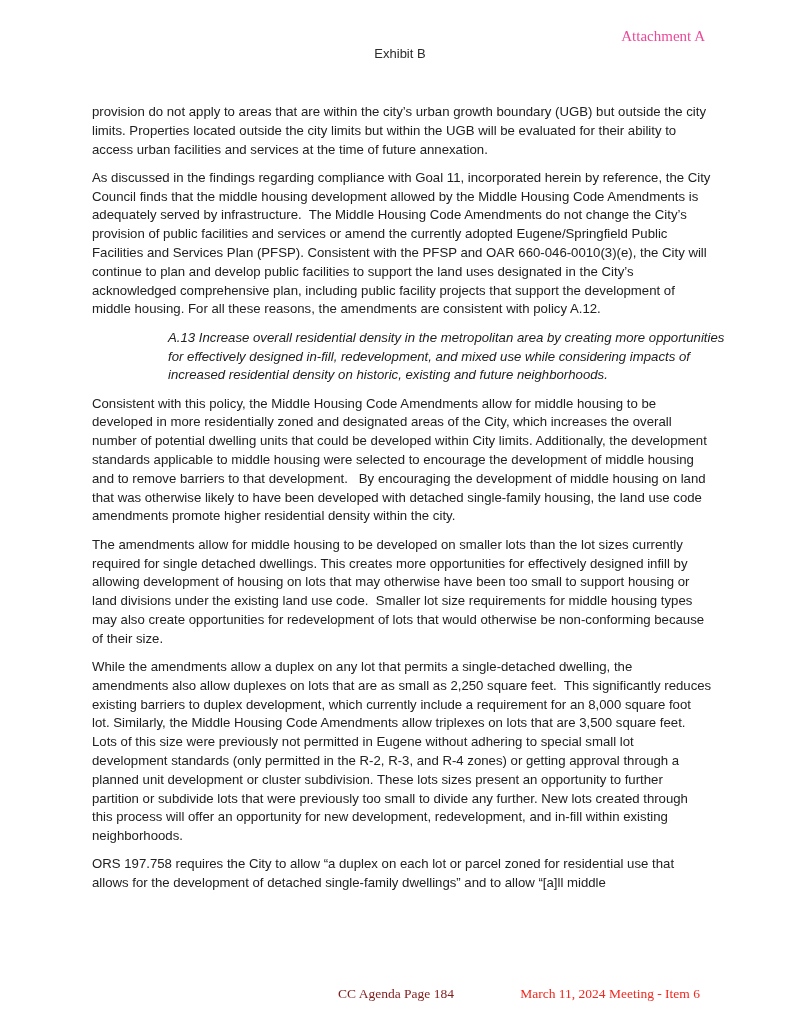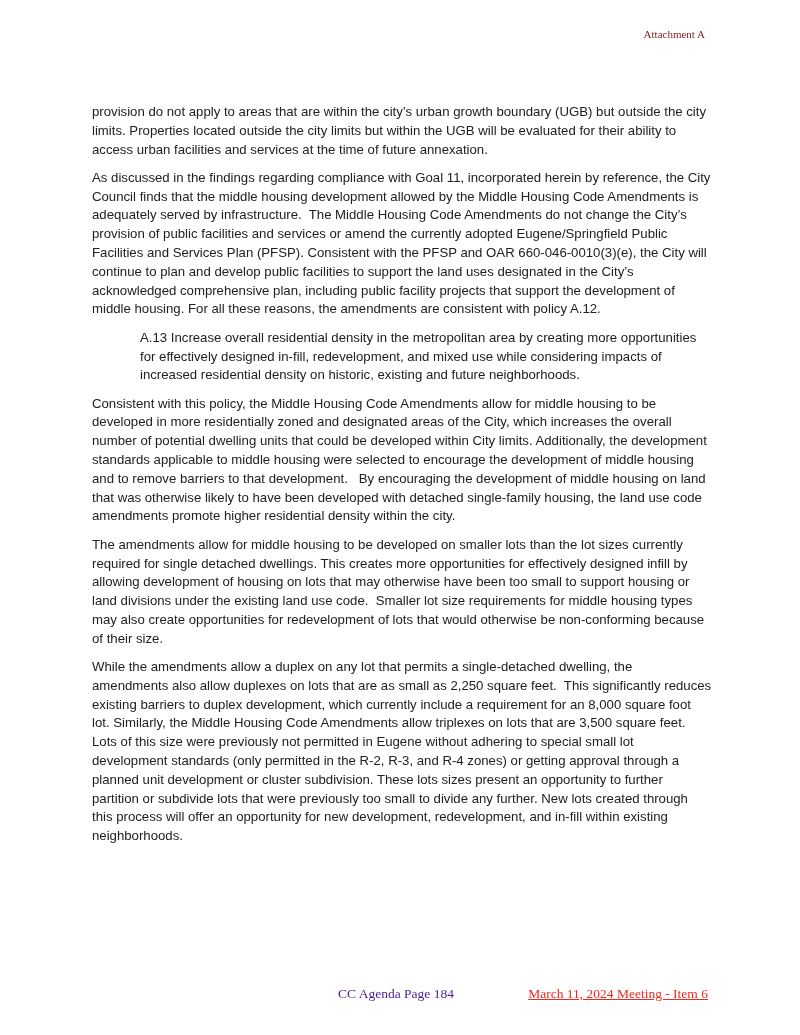--- a/index.html
+++ b/index.html
@@ -10,22 +10,22 @@
     background: #ffffff;
     overflow: hidden;
     font-family: "Liberation Sans", sans-serif;
     color: #212121;
   }
   .attachment-label {
     position: absolute;
     top: 28px;
     right: 95px;
     font-family: "Liberation Serif", serif;
-    font-size: 11px;
-    color: #7f1d1d;
+    font-size: 15px;
+    color: #ec4899;
   }
   .exhibit-label {
     position: absolute;
     top: 46px;
     left: 0;
     right: 0;
     text-align: center;
     font-size: 13px;
     color: #2b2b2b;
   }
@@ -36,21 +36,22 @@
     width: 620px;
   }
   .body-text p {
     margin: 0 0 9.5px 0;
     font-size: 13.2px;
     line-height: 18.8px;
     white-space: pre-wrap;
     color: #212121;
   }
   .body-text p.quote {
-    margin-left: 48px;
+    font-style: italic;
+    margin-left: 76px;
     width: 560px;
   }
   .footer-row1 {
     position: absolute;
     top: 952px;
     left: 92px;
     right: 90px;
     display: flex;
     justify-content: space-between;
     font-size: 13.2px;
@@ -63,44 +64,45 @@
     right: 0;
     height: 18px;
     font-family: "Liberation Serif", serif;
     font-size: 13.5px;
   }
   .agenda-page {
     position: absolute;
     left: 0;
     right: 8px;
     text-align: center;
-    color: #4c1d95;
+    color: #7f1d1d;
   }
   .meeting-info {
     position: absolute;
-    right: 92px;
+    right: 100px;
     color: #f0281f;
-    text-decoration: underline;
   }
 </style>
 </head>
 <body>
 
 <div class="page">
 
   <div class="attachment-label">Attachment A</div>
 
+  <div class="exhibit-label">Exhibit B</div>
 
   <div class="body-text">
     <p>provision do not apply to areas that are within the city’s urban growth boundary (UGB) but outside the city limits. Properties located outside the city limits but within the UGB will be evaluated for their ability to access urban facilities and services at the time of future annexation.</p>
     <p>As discussed in the findings regarding compliance with Goal 11, incorporated herein by reference, the City Council finds that the middle housing development allowed by the Middle Housing Code Amendments is adequately served by infrastructure.  The Middle Housing Code Amendments do not change the City’s provision of public facilities and services or amend the currently adopted Eugene/Springfield Public Facilities and Services Plan (PFSP). Consistent with the PFSP and OAR 660-046-0010(3)(e), the City will continue to plan and develop public facilities to support the land uses designated in the City’s acknowledged comprehensive plan, including public facility projects that support the development of middle housing. For all these reasons, the amendments are consistent with policy A.12.</p>
     <p class="quote">A.13 Increase overall residential density in the metropolitan area by creating more opportunities for effectively designed in-fill, redevelopment, and mixed use while considering impacts of increased residential density on historic, existing and future neighborhoods.</p>
     <p>Consistent with this policy, the Middle Housing Code Amendments allow for middle housing to be developed in more residentially zoned and designated areas of the City, which increases the overall number of potential dwelling units that could be developed within City limits. Additionally, the development standards applicable to middle housing were selected to encourage the development of middle housing and to remove barriers to that development.   By encouraging the development of middle housing on land that was otherwise likely to have been developed with detached single-family housing, the land use code amendments promote higher residential density within the city.</p>
     <p>The amendments allow for middle housing to be developed on smaller lots than the lot sizes currently required for single detached dwellings. This creates more opportunities for effectively designed infill by allowing development of housing on lots that may otherwise have been too small to support housing or land divisions under the existing land use code.  Smaller lot size requirements for middle housing types may also create opportunities for redevelopment of lots that would otherwise be non-conforming because of their size.</p>
     <p>While the amendments allow a duplex on any lot that permits a single-detached dwelling, the amendments also allow duplexes on lots that are as small as 2,250 square feet.  This significantly reduces existing barriers to duplex development, which currently include a requirement for an 8,000 square foot lot. Similarly, the Middle Housing Code Amendments allow triplexes on lots that are 3,500 square feet. Lots of this size were previously not permitted in Eugene without adhering to special small lot development standards (only permitted in the R-2, R-3, and R-4 zones) or getting approval through a planned unit development or cluster subdivision. These lots sizes present an opportunity to further partition or subdivide lots that were previously too small to divide any further. New lots created through this process will offer an opportunity for new development, redevelopment, and in-fill within existing neighborhoods.</p>
+    <p>ORS 197.758 requires the City to allow “a duplex on each lot or parcel zoned for residential use that allows for the development of detached single-family dwellings” and to allow “[a]ll middle</p>
   </div>
 
 
   <div class="footer-row2">
     <span class="agenda-page">CC Agenda Page 184</span>
     <span class="meeting-info" style="color: rgb(240, 40, 31);">March 11, 2024 Meeting - Item 6</span>
   </div>
 
 </div>
 

